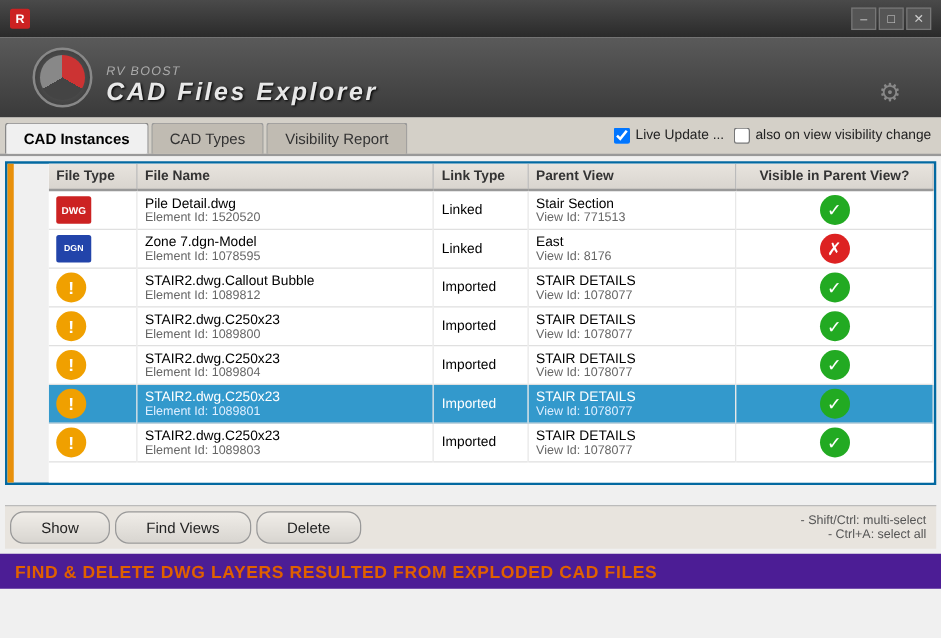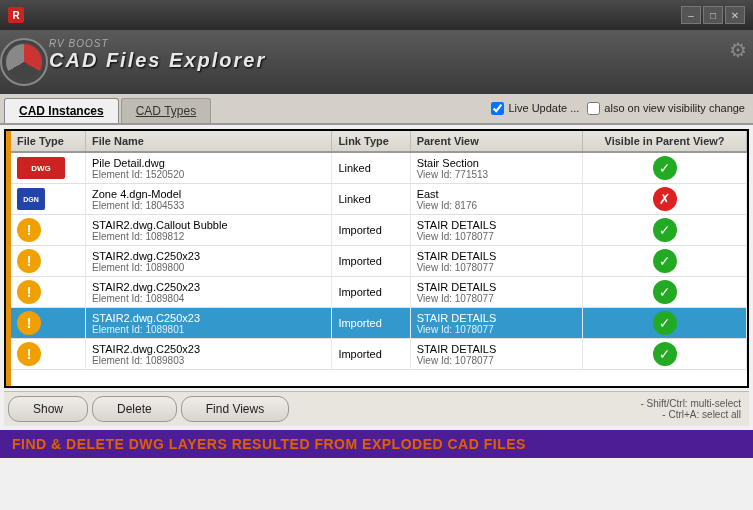--- a/index.html
+++ b/index.html
@@ -58,24 +58,24 @@
       color: #ccc;
       font-size: 10px;
       cursor: pointer;
       display: flex;
       align-items: center;
       justify-content: center;
     }
 
     .header-area {
       background: linear-gradient(to bottom, #5a5a5a, #3a3a3a);
-      padding: 8px 0;
-      display: flex;
-      align-items: flex-start;
-      gap: 1px;
+      padding: 8px 26px;
+      display: flex;
+      align-items: flex-end;
+      gap: 11px;
     }
 
     .app-logo {
       width: 48px;
       height: 48px;
       background: radial-gradient(circle, #666, #333);
       border-radius: 50%;
       border: 2px solid #888;
       display: flex;
       align-items: center;
@@ -131,21 +131,20 @@
     .tab {
       padding: 5px 14px;
       background: #c0bbb2;
       border: 1px solid #999;
       border-bottom: none;
       cursor: pointer;
       font-size: 12px;
       color: #333;
       margin-right: 2px;
       border-radius: 3px 3px 0 0;
-      text-decoration: underline;
     }
 
     .tab.active {
       background: #f0f0f0;
       font-weight: bold;
       color: #000;
       border-color: #888;
     }
 
     .tab-options {
@@ -265,53 +264,54 @@
     <div class="header-text">
       <span class="header-subtitle">RV BOOST</span>
       <span class="header-title">CAD Files Explorer</span>
     </div>
     <div class="header-gear">⚙</div>
   </div>
 
   <div class="tabs-area">
     <div class="tab active">CAD Instances</div>
     <div class="tab">CAD Types</div>
+    <div class="tab">Visibility Report</div>
     <div class="tab-options">
       <label class="checkbox-option">
         <input type="checkbox" checked="" style="">
         <span>Live Update ...</span>
       </label>
       <label class="checkbox-option">
         <input type="checkbox" style="">
         <span>also on view visibility change</span>
       </label>
     </div>
   </div>
 
   <div class="main-content">
 
-    <div style="border: 2px solid #000000; display: flex; margin-bottom: 3px;">
+    <div style="border: 2px solid #0369a1; display: flex; margin-bottom: 16px; gap: 28px;">
       <div style="width: 5px; background: #e8900a; flex-shrink: 0;"></div>
       <div style="flex: 1; background: white;">
         <div style="height: 255px; overflow-y: scroll; overflow-x: hidden;">
           <table>
             <thead>
               <tr>
                 <th>File Type</th>
                 <th style="min-width:200px;">File Name</th>
                 <th>Link Type</th>
                 <th style="min-width:140px;">Parent View</th>
                 <th style="text-align:center; min-width:80px;">Visible in Parent View?</th>
               </tr>
             </thead>
             <tbody id="table-body">
 
             <tr>
                   <td>
-                    <div style="background:#cc2222;color:white;font-size:8px;font-weight:bold;padding:2px 3px;border-radius:2px;width:48px;height:22px;display:flex;align-items:center;justify-content:center;">DWG</div>
+                    <div style="background:#cc2222;color:white;font-size:8px;font-weight:bold;padding:2px 3px;border-radius:2px;width:28px;height:22px;display:flex;align-items:center;justify-content:center;">DWG</div>
                   </td>
                   <td>
                     <div>
                       <div style="color:">Pile Detail.dwg</div>
                       <div style="font-size:10px;color:#666">Element Id: 1520520</div>
                     </div>
                   </td>
                   <td>Linked</td>
                   <td>
                     <div>
@@ -322,22 +322,22 @@
                   <td style="text-align: center;">
                     <div style="width:24px;height:24px;background:#22aa22;border-radius:50%;display:flex;align-items:center;justify-content:center;color:white;font-size:14px;margin:0 auto;">✓</div>
                   </td>
                 </tr>
                 <tr>
                   <td>
                     <div style="background:#2244aa;color:white;font-size:7px;font-weight:bold;padding:2px 3px;border-radius:2px;width:28px;height:22px;display:flex;align-items:center;justify-content:center;">DGN</div>
                   </td>
                   <td>
                     <div>
-                      <div style="color:">Zone 4.dgn-Model</div>
-                      <div style="font-size:10px;color:#666">Element Id: 1804533</div>
+                      <div style="color:">Zone 7.dgn-Model</div>
+                      <div style="font-size:10px;color:#666">Element Id: 1078595</div>
                     </div>
                   </td>
                   <td>Linked</td>
                   <td>
                     <div>
                       <div style="color:">East</div>
                       <div style="font-size:10px;color:#666">View Id: 8176</div>
                     </div>
                   </td>
                   <td style="text-align: center;">
@@ -450,22 +450,22 @@
                   </td>
                 </tr>
               </tbody>
           </table>
         </div>
       </div>
     </div>
 
     <div class="bottom-bar">
       <button class="bottom-btn">Show</button>
+      <button class="bottom-btn">Find Views</button>
       <button class="bottom-btn">Delete</button>
-      <button class="bottom-btn">Find Views</button>
       <div class="shortcuts">
         <div>- Shift/Ctrl: multi-select</div>
         <div>- Ctrl+A: select all</div>
       </div>
     </div>
   </div>
 
   <div class="footer-text">FIND &amp; DELETE DWG LAYERS RESULTED FROM EXPLODED CAD FILES</div>
 
 </div>

